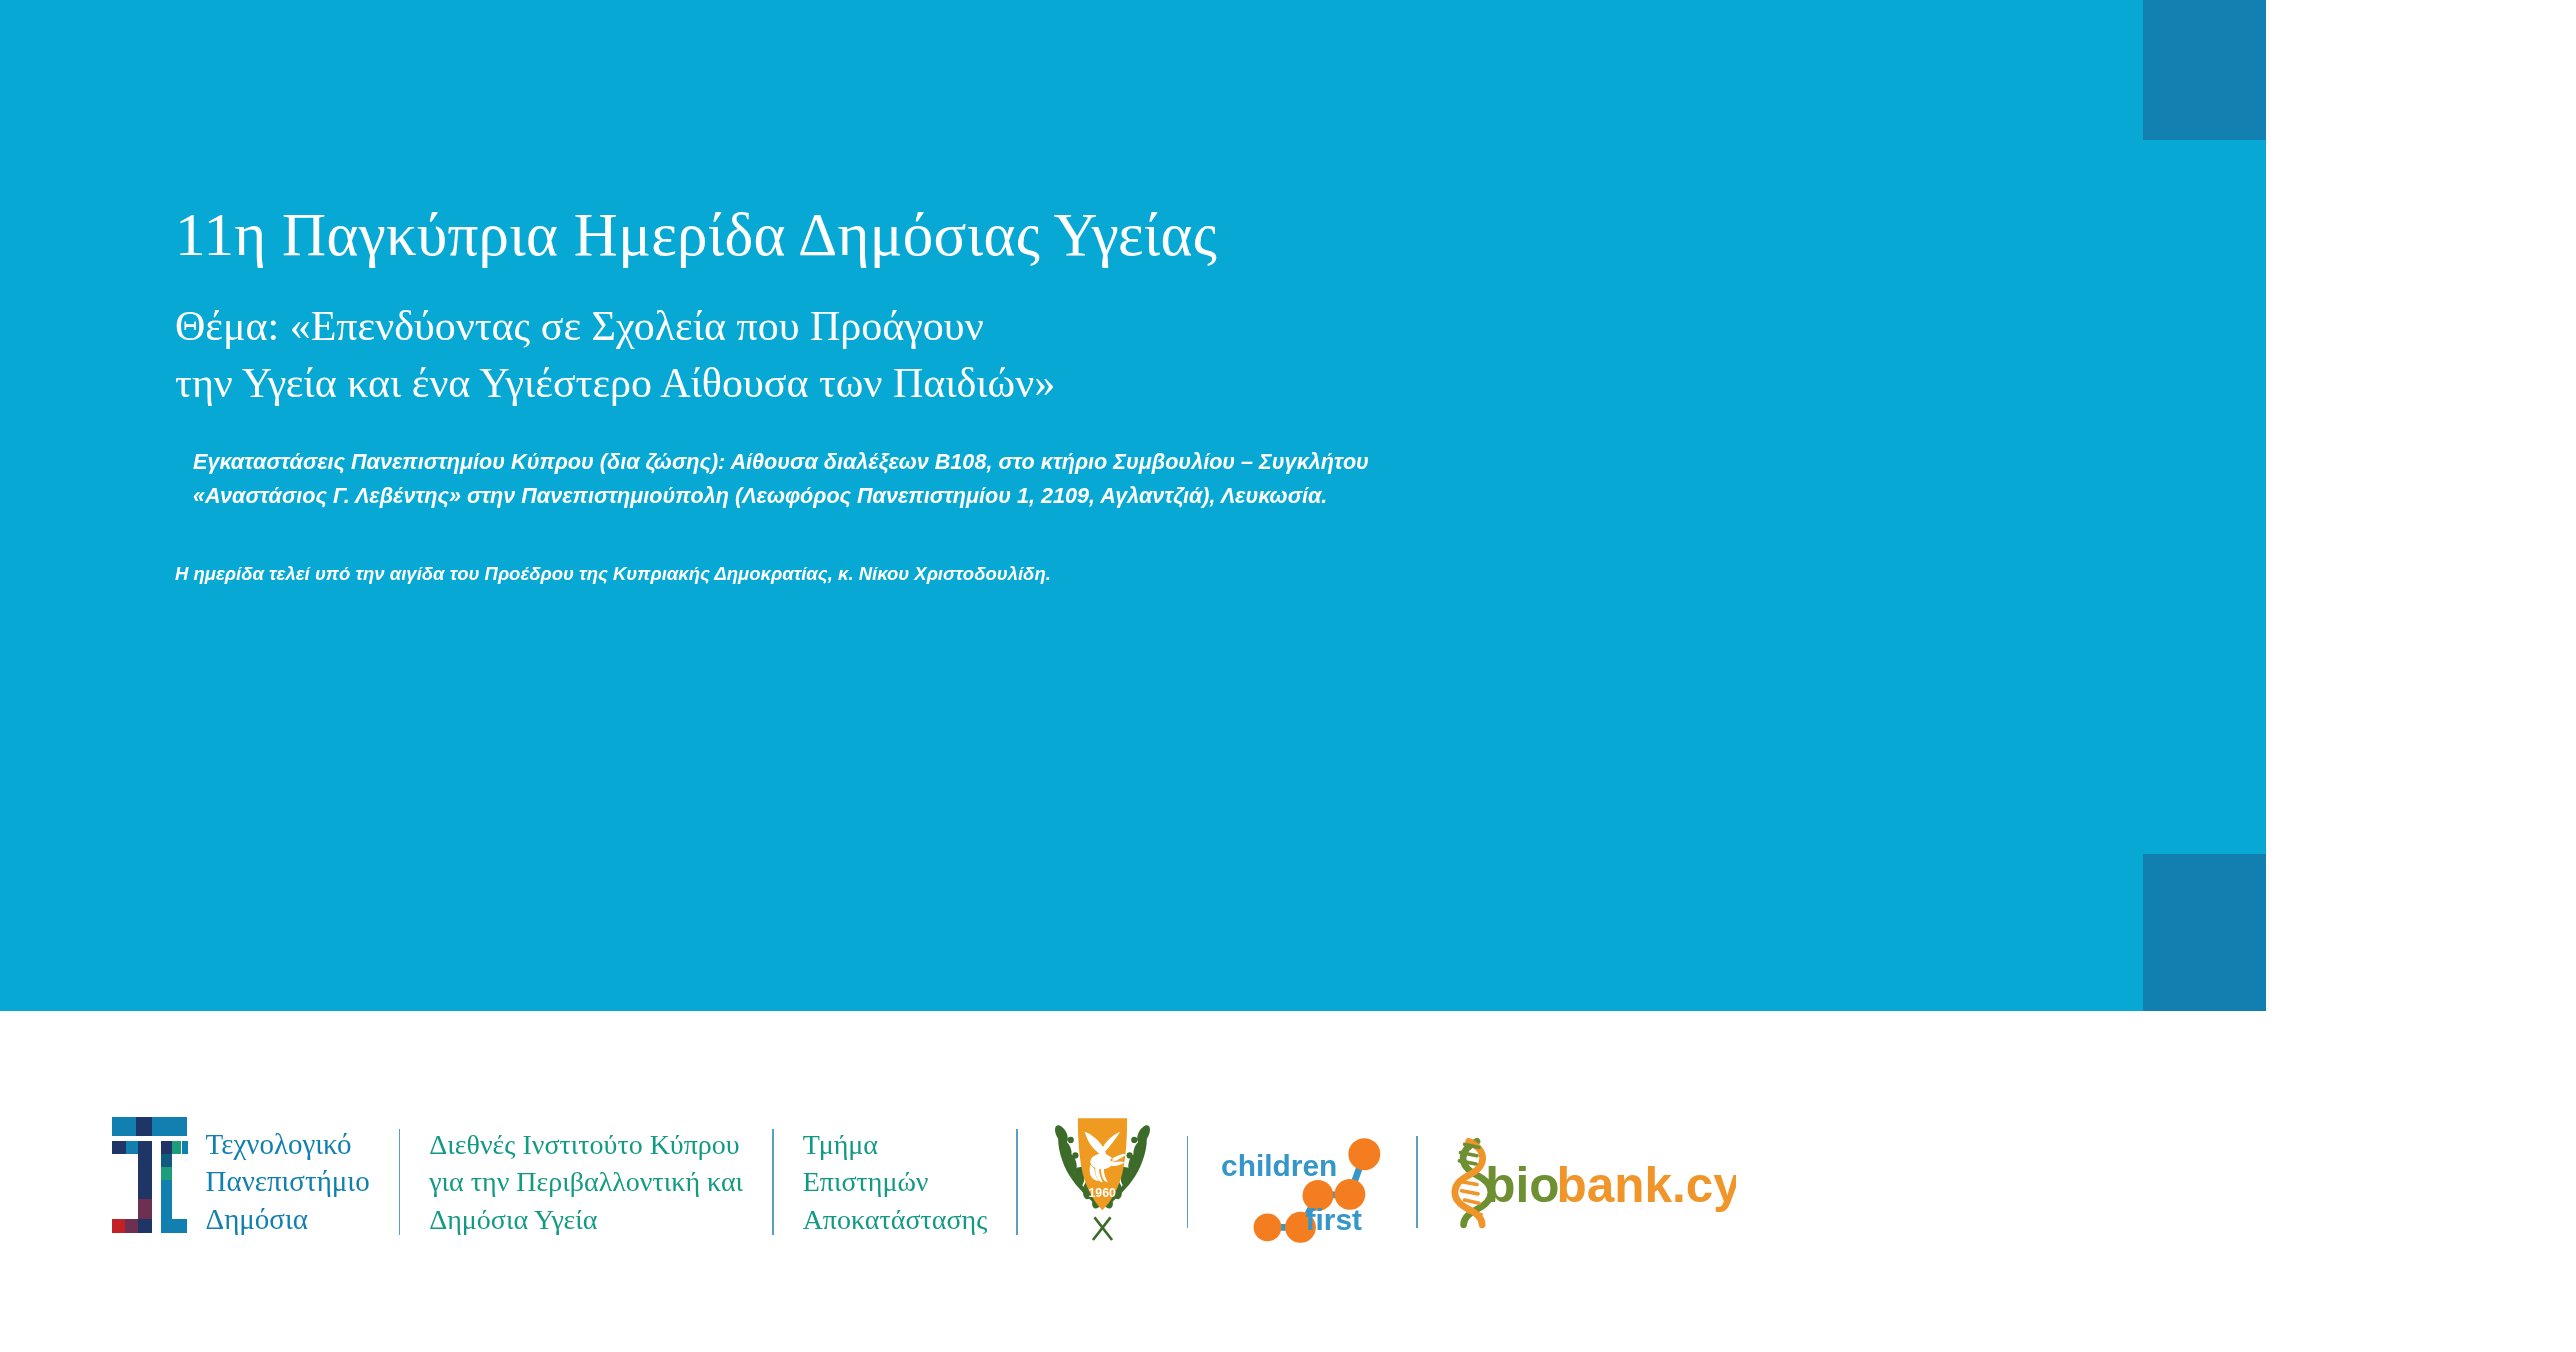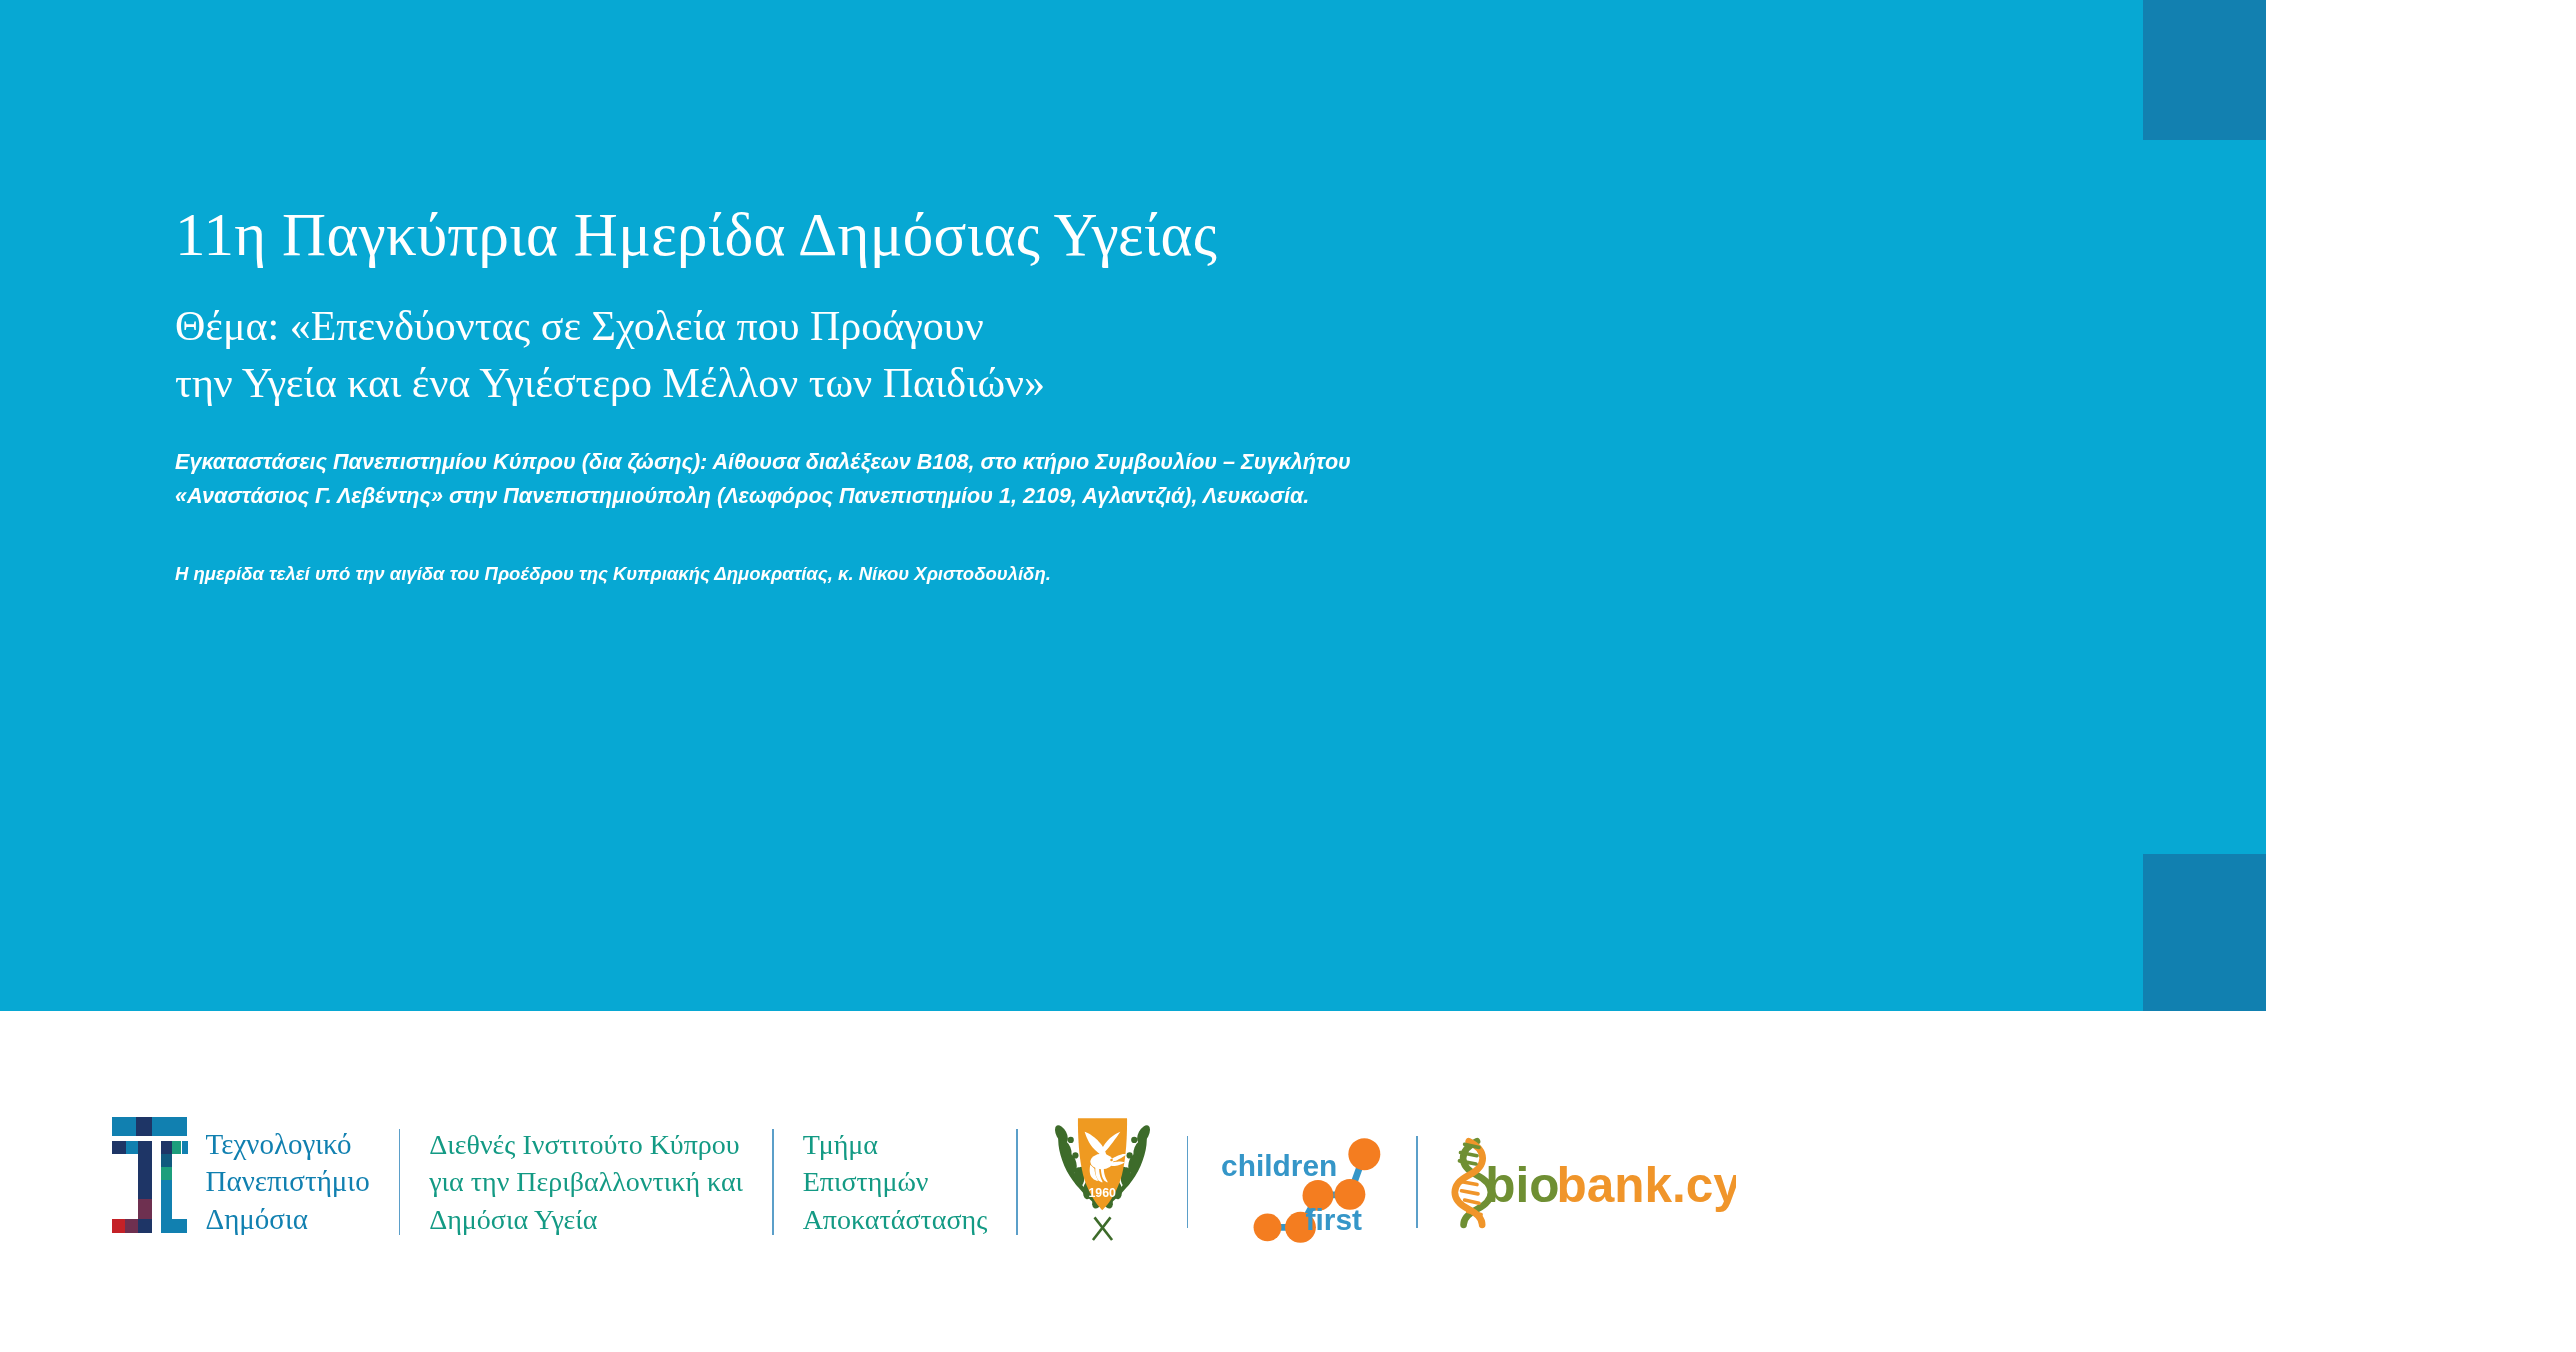--- a/index.html
+++ b/index.html
@@ -72,21 +72,21 @@
     white-space: nowrap;
   }
   .venue {
     margin-top: 34px;
     font-family: "Liberation Sans", sans-serif;
     font-style: italic;
     font-weight: bold;
     font-size: 21.6px;
     line-height: 1.56;
   }
-  .venue-line { display: block; white-space: nowrap; }
+  .venue-line { display: block; white-space: nowrap; margin-left: 18px; }
   .auspices {
     margin-top: 49px;
     font-family: "Liberation Sans", sans-serif;
     font-style: italic;
     font-weight: bold;
     font-size: 18.5px;
     line-height: 1.4;
     white-space: nowrap;
   }
 
@@ -187,21 +187,21 @@
   <div class="deco deco-b3"></div>
   <div class="deco deco-b4"></div>
   <div class="deco deco-b5"></div>
   <div class="deco deco-b6"></div>
 
   <div class="hero-text">
     <div class="title">11η Παγκύπρια Ημερίδα Δημόσιας  Υγείας</div>
 
     <div class="subtitle">
       <span class="subtitle-line">Θέμα: «Επενδύοντας σε Σχολεία που Προάγουν</span>
-      <span class="subtitle-line">την Υγεία και ένα Υγιέστερο Μέλλον των Παιδιών»</span>
+      <span class="subtitle-line">την Υγεία και ένα Υγιέστερο Αίθουσα των Παιδιών»</span>
     </div>
 
 
     <div class="venue">
       <span class="venue-line">Εγκαταστάσεις Πανεπιστημίου Κύπρου (δια ζώσης): Αίθουσα διαλέξεων Β108, στο κτήριο Συμβουλίου – Συγκλήτου</span>
       <span class="venue-line">«Αναστάσιος Γ. Λεβέντης» στην Πανεπιστημιούπολη (Λεωφόρος Πανεπιστημίου 1, 2109, Αγλαντζιά), Λευκωσία.</span>
     </div>
 
     <div class="auspices">Η ημερίδα τελεί υπό την αιγίδα του Προέδρου της Κυπριακής Δημοκρατίας, κ. Νίκου Χριστοδουλίδη.</div>
   </div>

